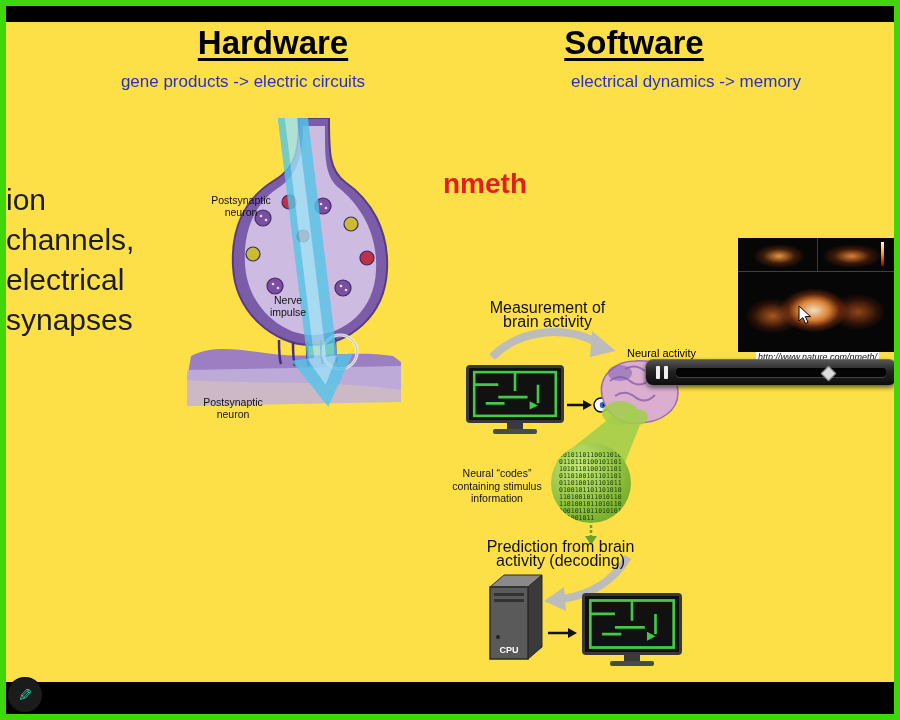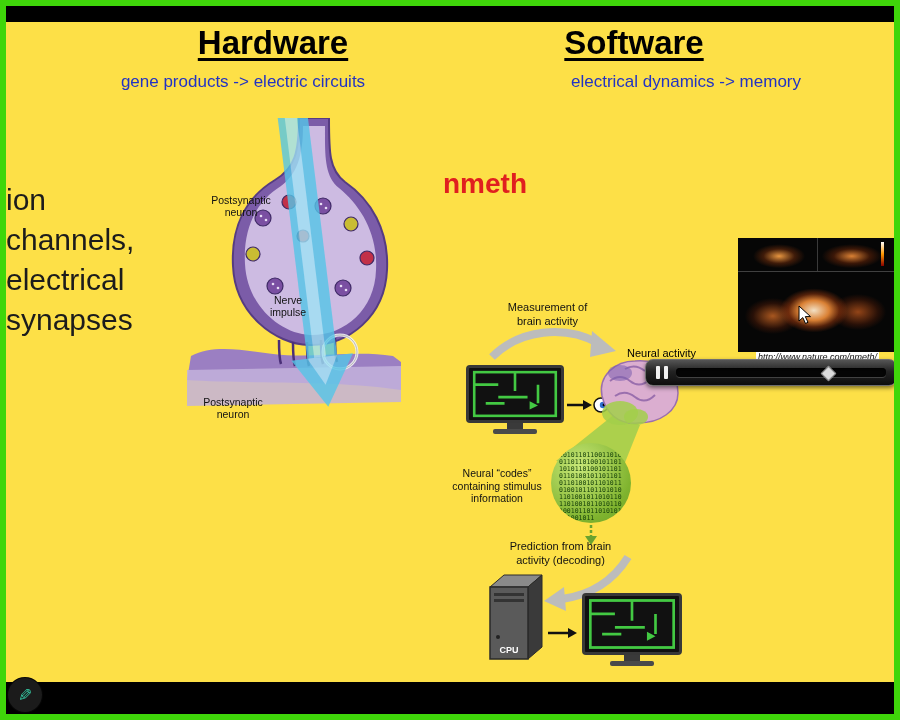--- a/index.html
+++ b/index.html
@@ -26,21 +26,21 @@
   .synapse { position:absolute; left:177px; top:96px; width:218px; height:300px; }
   .syn-svg { position:absolute; left:0; top:0; }
   .syn-label { position:absolute; font-size:10.5px; line-height:12px; text-align:center; color:#111; white-space:pre-line; }
   .pre-label  { left:8px;  top:76px;  width:100px; }
   .imp-label  { left:72px; top:176px; width:66px; }
   .post-label { left:0;    top:254px; width:100px;margin-top:24px; }
 
   
   .decoding { position:absolute; left:434px; top:273px; width:285px; height:395px; }
   .dec-bg { position:absolute; left:0; top:0; }
-  .dec-label { position:absolute; font-size:11px; line-height:13.5px; text-align:center; color:#111; white-space:pre-line; }
+  .dec-label { position:absolute; font-size:16px; line-height:13.5px; text-align:center; color:#111; white-space:pre-line; }
   .measurement-label { left:40px; top:6px; width:135px; }
   .codes-label { left:0; top:172px; width:114px; font-size:10.5px; line-height:12.5px; }
   .prediction-label { left:38px; top:245px; width:165px; }
 
   .monitor { position:absolute; }
   .mon-frame { background:#111; border:3px solid #383838; border-radius:4px; box-sizing:border-box; overflow:hidden; }
   .mon-frame svg { display:block; width:100%; height:100%; }
   .mon-neck { width:16px; height:6px; background:#3a3a3a; margin:0 auto; }
   .mon-base { width:44px; height:5px; background:#4a4a4a; margin:0 auto; border-radius:2px; }
   .monitor1 { left:26px; top:70px; width:98px; }

